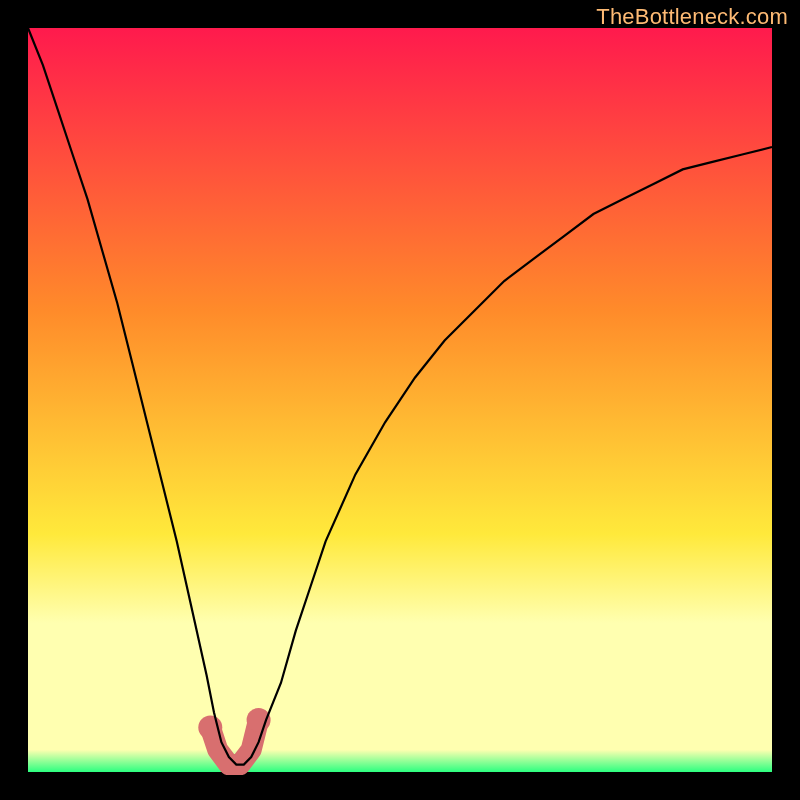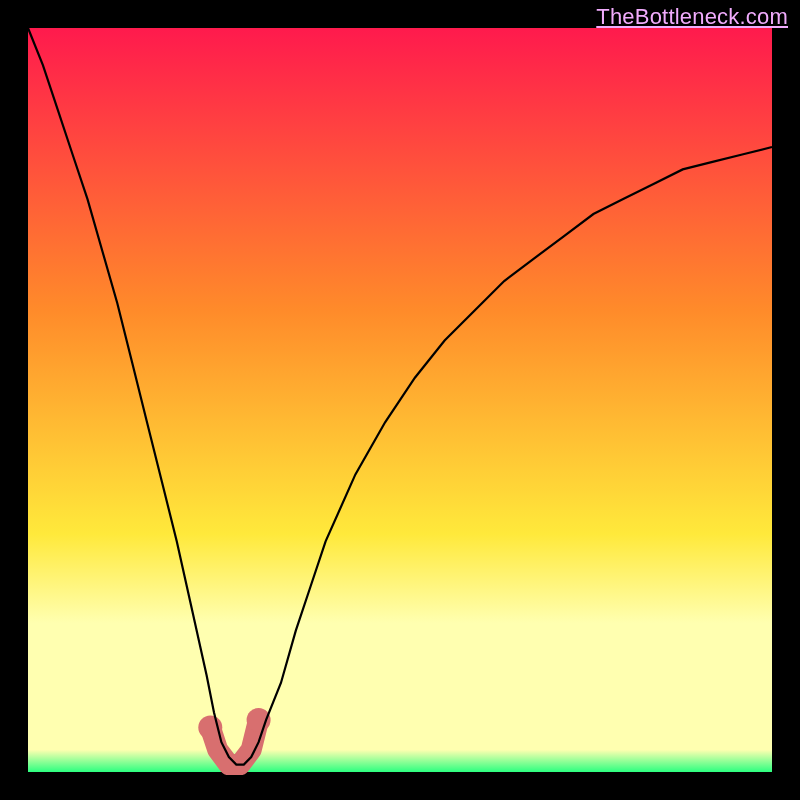--- a/index.html
+++ b/index.html
@@ -14,26 +14,25 @@
   .frame {
     position: relative;
     width: 800px;
     height: 800px;
     background: #000;
   }
   .watermark {
     position: absolute;
     top: 4px;
     right: 12px;
-    color: #f0abfc;
+    color: #fdba74;
     font-size: 22px;
     font-weight: 500;
     letter-spacing: 0.2px;
     z-index: 5;
-    text-decoration: underline;
   }
   svg.plot {
     position: absolute;
     left: 0;
     top: 0;
     width: 800px;
     height: 800px;
   }
 </style>
 </head>

